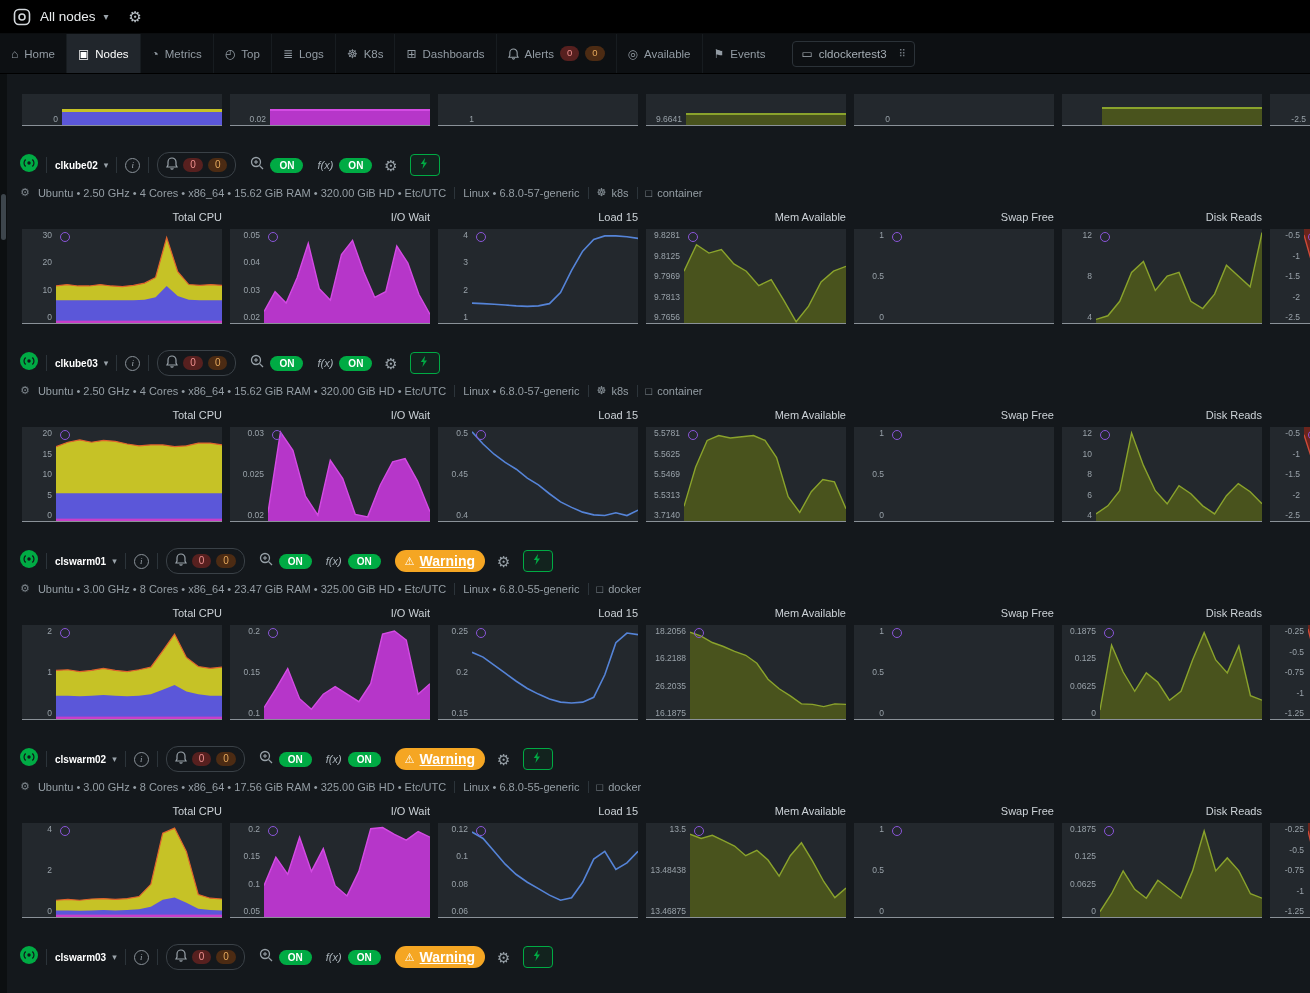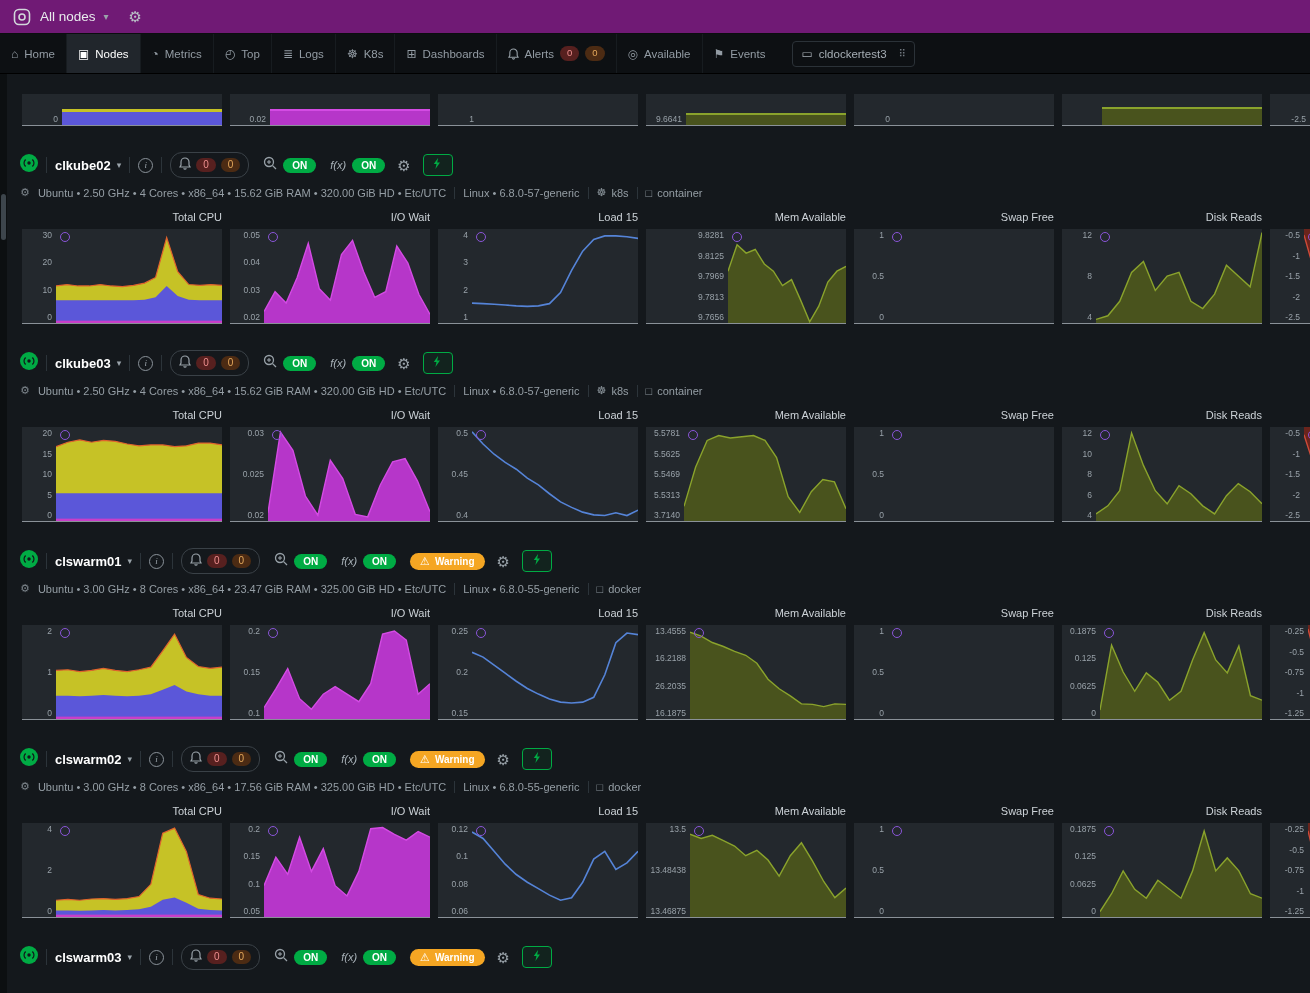--- a/index.html
+++ b/index.html
@@ -4,21 +4,21 @@
 <style>
   html,body { margin:0; padding:0; }
   body {
     width:1310px; height:993px; overflow:hidden; position:relative;
     background:#14181c; color:#c6ccd2;
     font-family:"Liberation Sans","DejaVu Sans",sans-serif;
   }
   button { font-family:inherit; }
 
   
-  .topbar { height:34px; background:#701a75; border-bottom:1px solid #0b0d0f;
+  .topbar { height:34px; background:#000000; border-bottom:1px solid #0b0d0f;
     display:flex; align-items:center; padding:0 12px; gap:8px; box-sizing:border-box; }
   .logo-box { width:20px; height:20px; display:flex; align-items:center; justify-content:center; cursor:pointer; }
   .ws-picker { display:flex; align-items:center; gap:6px; background:none; border:none; cursor:pointer; padding:0; }
   .ws-label { font-size:13.5px; color:#e8ebed; }
   .ws-caret { font-size:10px; color:#9aa3aa; margin-left:2px; }
   .topbar-gear { font-size:15px; color:#b9c1c7; background:none; border:none; cursor:pointer; margin-left:6px; }
 
   
   .tabbar { height:39px; background:#0d1013; display:flex; align-items:center; border-bottom:1px solid #000; }
   .tab { display:flex; align-items:center; gap:6px; height:39px; padding:0 11px; font-size:11.5px;
@@ -46,36 +46,36 @@
   .sliver-cpu  { height:13px; background:#5b57d9; border-top:3px solid #c6c226; }
   .sliver-io   { height:14px; background:#b636c9; border-top:2px solid #d44be4; }
   .sliver-mem  { height:10px; background:#49531d; border-top:2px solid #8aa32c; }
   .sliver-mem2 { height:16px; background:#49531d; border-top:2px solid #8aa32c; }
 
   
   .node-section { margin-top:26px; }
   .node-header { display:flex; align-items:center; gap:8px; margin-left:20px; height:26px; }
   .vsep { width:1px; height:16px; background:#2c343a; }
   .node-name-btn { display:flex; align-items:center; gap:6px; background:none; border:none; cursor:pointer; padding:0; }
-  .node-name { font-size:13px; font-weight:bold; color:#fff; }
+  .node-name { font-size:10px; font-weight:bold; color:#fff; }
   .caret { font-size:9px; color:#9aa3aa; }
   .icon-btn { background:none; border:none; padding:0; cursor:pointer; display:inline-flex; align-items:center; }
   .info-circle { display:inline-flex; width:13px; height:13px; border:1px solid #8a9299; border-radius:50%;
     color:#9aa3aa; font-size:9px; align-items:center; justify-content:center; font-style:italic;
     font-family:"Liberation Serif","DejaVu Serif",serif; }
   .alert-pill { display:flex; align-items:center; gap:5px; border:1px solid #3a4147; border-radius:12px;
     padding:3px 8px; cursor:pointer; }
   .badge { font-size:10px; padding:1px 7px; border-radius:8px; line-height:1.2; }
   .toggle { display:flex; align-items:center; gap:6px; margin-left:6px; cursor:pointer; }
   .on-pill { background:#00ab44; color:#fff; font-size:10px; font-weight:bold; padding:2px 9px; border-radius:10px; }
   .fx-label { font-size:11px; color:#a7b0b7; font-style:italic; }
   .warning-pill { display:flex; align-items:center; gap:5px; background:#f5a623; border-radius:12px;
     padding:3px 10px; margin-left:6px; cursor:pointer; }
   .warn-tri { color:#fff; font-size:11px; line-height:1; }
-  .warn-text { color:#fff; font-size:10px; font-weight:bold; }
+  .warn-text { color:#fff; font-size:14px; font-weight:bold;text-decoration:underline; }
   .gear-btn { font-size:15px; color:#98a1a8; margin-left:4px; line-height:1; }
   .console-btn { width:30px; height:22px; border:1px solid #00ab44; border-radius:4px;
     background:rgba(0,171,68,0.08); display:flex; align-items:center; justify-content:center;
     cursor:pointer; margin-left:4px; }
 
   .node-info { display:flex; align-items:center; gap:8px; margin:8px 0 0 20px; font-size:11px; color:#959ea5; white-space:nowrap; }
   .hw-icon { font-size:11px; color:#7e868d; }
   .vsep2 { width:1px; height:12px; background:#2c343a; }
   .chips { display:inline-flex; align-items:center; gap:8px; }
   .chip { display:inline-flex; align-items:center; gap:5px; cursor:pointer; }
@@ -319,21 +319,21 @@
                 <svg viewBox="0 0 100 100" preserveAspectRatio="none" class="plot-svg">
                   <polyline points="0.00,78.82 6.67,79.41 13.33,80.00 20.00,80.88 26.67,81.76 33.33,82.35 40.00,81.76 46.67,79.41 53.33,67.65 60.00,44.12 66.67,23.53 73.33,11.18 80.00,7.35 86.67,7.35 93.33,8.24 100.00,10.00" fill="none" stroke="#5584d8" stroke-width="1.6" vector-effect="non-scaling-stroke"></polyline>
                 </svg>
                 <span class="anomaly-icon"></span>
               </div>
             </div>
           </div>
           <div class="chart-panel">
             <div class="chart-title">Mem Available</div>
             <div class="chart-body">
-              <div class="yticks" style="min-width: 38px; width: 38px; margin-left: 44px;">
+              <div class="yticks" style="min-width: 38px; width: 38px;">
                 <span>9.8281</span>
                 <span>9.8125</span>
                 <span>9.7969</span>
                 <span>9.7813</span>
                 <span>9.7656</span>
               </div>
               <div class="plot">
                 <svg viewBox="0 0 100 100" preserveAspectRatio="none" class="plot-svg">
                   <polygon points="0,100 0.00,44.87 7.69,16.67 15.38,25.64 23.08,21.79 30.77,37.18 38.46,44.87 46.15,60.26 53.85,53.85 61.54,75.64 69.23,98.72 76.92,82.05 84.62,56.41 92.31,44.87 100.00,39.74 100,100" fill="#49531d"></polygon>
                   <polyline points="0.00,44.87 7.69,16.67 15.38,25.64 23.08,21.79 30.77,37.18 38.46,44.87 46.15,60.26 53.85,53.85 61.54,75.64 69.23,98.72 76.92,82.05 84.62,56.41 92.31,44.87 100.00,39.74" fill="none" stroke="#8aa32c" stroke-width="1.4" vector-effect="non-scaling-stroke"></polyline>
@@ -718,21 +718,21 @@
                   <polyline points="0.00,29.06 6.67,34.19 13.33,42.74 20.00,51.28 26.67,59.83 33.33,67.52 40.00,73.50 46.67,78.63 53.33,82.05 60.00,82.91 66.67,82.05 73.33,76.92 80.00,52.99 86.67,18.80 93.33,8.55 100.00,10.26" fill="none" stroke="#5584d8" stroke-width="1.6" vector-effect="non-scaling-stroke"></polyline>
                 </svg>
                 <span class="anomaly-icon"></span>
               </div>
             </div>
           </div>
           <div class="chart-panel">
             <div class="chart-title">Mem Available</div>
             <div class="chart-body">
               <div class="yticks" style="min-width: 44px; width: 44px;">
-                <span>13.4555</span>
+                <span>18.2056</span>
                 <span>16.2188</span>
                 <span>26.2035</span>
                 <span>16.1875</span>
               </div>
               <div class="plot">
                 <svg viewBox="0 0 100 100" preserveAspectRatio="none" class="plot-svg">
                   <polygon points="0,100 0.00,7.63 7.14,11.86 14.29,18.64 21.43,22.88 28.57,27.97 35.71,32.20 42.86,40.68 50.00,57.63 57.14,67.80 64.29,75.42 71.43,83.90 78.57,84.41 85.71,86.78 92.86,83.90 100.00,84.41 100,100" fill="#49531d"></polygon>
                   <polyline points="0.00,7.63 7.14,11.86 14.29,18.64 21.43,22.88 28.57,27.97 35.71,32.20 42.86,40.68 50.00,57.63 57.14,67.80 64.29,75.42 71.43,83.90 78.57,84.41 85.71,86.78 92.86,83.90 100.00,84.41" fill="none" stroke="#8aa32c" stroke-width="1.4" vector-effect="non-scaling-stroke"></polyline>
                 </svg>
                 <span class="anomaly-icon"></span>

